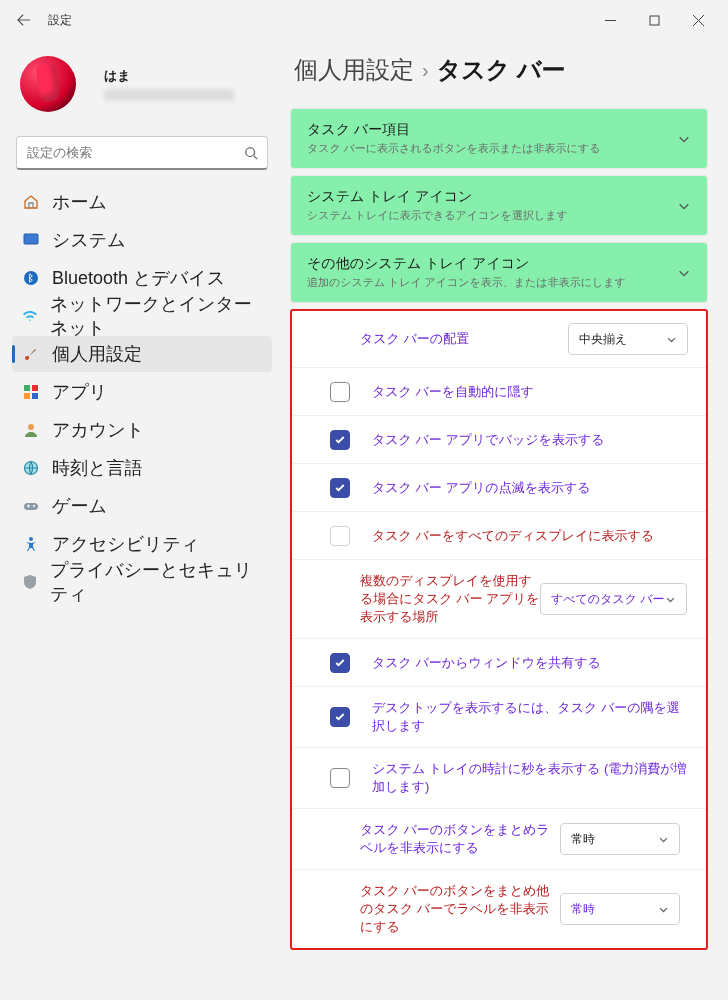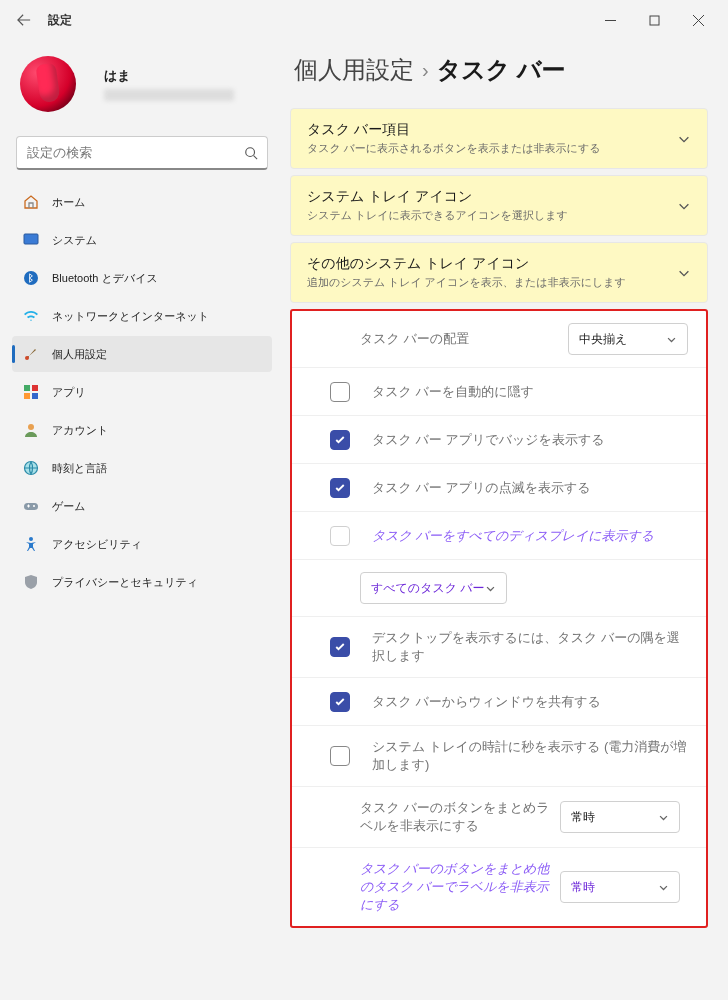--- a/index.html
+++ b/index.html
@@ -1,59 +1,59 @@
 <!DOCTYPE html>
 <html><head>
 <meta charset="utf-8">
 <style>
 * { margin: 0; padding: 0; box-sizing: border-box; font-family: "Yu Gothic UI", "Segoe UI", sans-serif; }
 body { background: #f3f3f3; width: 728px; height: 1000px; overflow: hidden; color: #1a1a1a; }
 
 .titlebar { display: flex; align-items: center; height: 40px; padding: 0 8px; }
 .titlebar .back { width: 32px; height: 32px; display: flex; align-items: center; justify-content: center; color: #555; }
-.titlebar .title { font-size: 12px; margin-left: 8px; color: #333; font-weight: bold; }
+.titlebar .title { font-size: 12px; margin-left: 8px; color: #333; }
 .titlebar .spacer { flex: 1; }
 .titlebar .winbtn { width: 44px; height: 32px; display: flex; align-items: center; justify-content: center; color: #444; }
 
 .content { display: flex; height: calc(1000px - 40px); }
 
 .sidebar { width: 280px; padding: 8px 8px 8px 12px; display: flex; flex-direction: column; }
 .profile { display: flex; align-items: center; gap: 28px; padding: 8px; margin-bottom: 12px; }
 .avatar { width: 56px; height: 56px; border-radius: 50%; background: radial-gradient(circle at 30% 30%, #ff4a6e 0%, #d4002a 60%, #1a0008 100%); position: relative; overflow: hidden; }
 .avatar::after { content:""; position:absolute; left:18px; top:8px; width:20px; height:38px; background:#ff2a55; border-radius:10px 10px 14px 14px; transform:rotate(-8deg); box-shadow:inset -4px -6px 6px rgba(0,0,0,.25);}
 .profile .name { font-size: 13px; font-weight: 600; color: #222; }
 .profile .sub { font-size: 11px; color: #bbb; filter: blur(2px); width: 130px; height: 12px; background: #ddd; border-radius: 2px; margin-top: 4px; }
 
 .search { position: relative; margin: 4px 4px 14px 4px; }
 .search input { width: 100%; height: 34px; border: 1px solid #ccc; border-bottom: 2px solid #888; border-radius: 4px; background: #fff; padding: 0 34px 0 10px; font-size: 13px; color: #ec4899; }
 .search .icon { position: absolute; right: 10px; top: 50%; transform: translateY(-50%); color: #555; }
 
 .nav { display: flex; flex-direction: column; gap: 2px; }
-.nav-item { display: flex; align-items: center; gap: 12px; height: 36px; padding: 0 10px; border-radius: 4px; font-size: 11px; color: #222; cursor: pointer; position: relative; }
+.nav-item { display: flex; align-items: center; gap: 12px; height: 36px; padding: 0 10px; border-radius: 4px; font-size: 18px; color: #222; cursor: pointer; position: relative; }
 .nav-item.active { background: #e6e6e6; }
 .nav-item.active::before { content: ""; position: absolute; left: 0; top: 9px; bottom: 9px; width: 3px; border-radius: 2px; background: #1f6cbf; }
 .nav-icon { width: 18px; height: 18px; display: flex; align-items: center; justify-content: center; }
 
 .main { flex: 1; padding: 14px 20px 0 10px; overflow-y: auto; }
 .breadcrumb { display: flex; align-items: center; gap: 8px; font-size: 24px; font-weight: 600; margin-bottom: 22px; padding-left: 4px; }
 .breadcrumb .parent { color: #444; font-weight: 500; }
 .breadcrumb .sep { color: #888; font-size: 20px; font-weight: 400; }
 
-.card { background: #fef9c3; border: 1px solid #e7e7e7; border-radius: 4px; margin-bottom: 6px; padding: 12px 16px; display: flex; align-items: center; cursor: pointer; }
+.card { background: #86efac; border: 1px solid #e7e7e7; border-radius: 4px; margin-bottom: 6px; padding: 12px 16px; display: flex; align-items: center; cursor: pointer; }
 .card .txt { flex: 1; }
 .card .ttl { font-size: 14px; color: #1a1a1a; }
 .card .desc { font-size: 11px; color: #6a6a6a; margin-top: 2px; font-family: Liberation Serif, serif; }
 .card .chev { color: #555; }
 
 .expanded { background: #fff; border: 2px solid #e02020; border-radius: 3px; margin-top: 2px; margin-bottom: 16px; }
 .row { display: flex; align-items: center; padding: 12px 18px 12px 68px; border-bottom: 1px solid #efefef; min-height: 48px; }
 .row:last-child { border-bottom: none; }
 .row.first { padding-left: 68px; }
-.row .label { flex: 1; font-size: 13px; color: #737373; }
-.row .label.disabled { color: #8b5cf6; font-style: italic; }
+.row .label { flex: 1; font-size: 13px; color: #6d28d9; }
+.row .label.disabled { color: #b91c1c; }
 .row.withcheck { padding-left: 68px; gap: 12px; }
 .checkbox { width: 20px; height: 20px; border: 1.5px solid #888; border-radius: 4px; flex-shrink: 0; margin-left: -30px; margin-right: 10px; display: flex; align-items: center; justify-content: center; background: #fff; }
 .checkbox.checked { background: #3a4da8; border-color: #3a4da8; }
 .checkbox.checked svg { display: block; }
 .checkbox svg { display: none; }
 .checkbox.disabled { border-color: #d0d0d0; }
 
 .select { min-width: 120px; height: 32px; border: 1px solid #d0d0d0; border-radius: 4px; background: #fff; display: flex; align-items: center; justify-content: space-between; padding: 0 10px; font-size: 12px; color: #222; }
 .select.disabled { color: #6d28d9; }
 .select .sc { color: #666; }
@@ -289,46 +289,47 @@
           </div>
         <div class="label">タスク バー アプリの点滅を表示する</div>
       </div>
 
       <div class="row withcheck">
         <div class="checkbox disabled"></div>
         <div class="label disabled">タスク バーをすべてのディスプレイに表示する</div>
       </div>
 
       <div class="row">
+        <div class="label disabled" style="max-width:180px">複数のディスプレイを使用する場合にタスク バー アプリを表示する場所</div>
         <div class="select disabled">
           <span>すべてのタスク バー</span>
           <span class="sc">
               <svg width="11" height="11" viewBox="0 0 16 16" fill="none" stroke="currentColor" stroke-width="1.8">
                 <path d="M3 6l5 5 5-5"></path>
               </svg>
             </span>
         </div>
       </div>
 
       <div class="row withcheck">
         <div class="checkbox checked">
             <svg width="12" height="12" viewBox="0 0 16 16" stroke="#fff" stroke-width="2.5" fill="none">
               <path d="M3 8l3 3 7-7"></path>
             </svg>
           </div>
-        <div class="label">デスクトップを表示するには、タスク バーの隅を選択します</div>
+        <div class="label">タスク バーからウィンドウを共有する</div>
       </div>
 
       <div class="row withcheck">
         <div class="checkbox checked">
             <svg width="12" height="12" viewBox="0 0 16 16" stroke="#fff" stroke-width="2.5" fill="none">
               <path d="M3 8l3 3 7-7"></path>
             </svg>
           </div>
-        <div class="label">タスク バーからウィンドウを共有する</div>
+        <div class="label">デスクトップを表示するには、タスク バーの隅を選択します</div>
       </div>
 
       <div class="row withcheck">
         <div class="checkbox"></div>
         <div class="label">システム トレイの時計に秒を表示する (電力消費が増加します)</div>
       </div>
 
       <div class="row">
         <div class="label" style="max-width:200px">タスク バーのボタンをまとめラベルを非表示にする</div>
         <div class="select">

